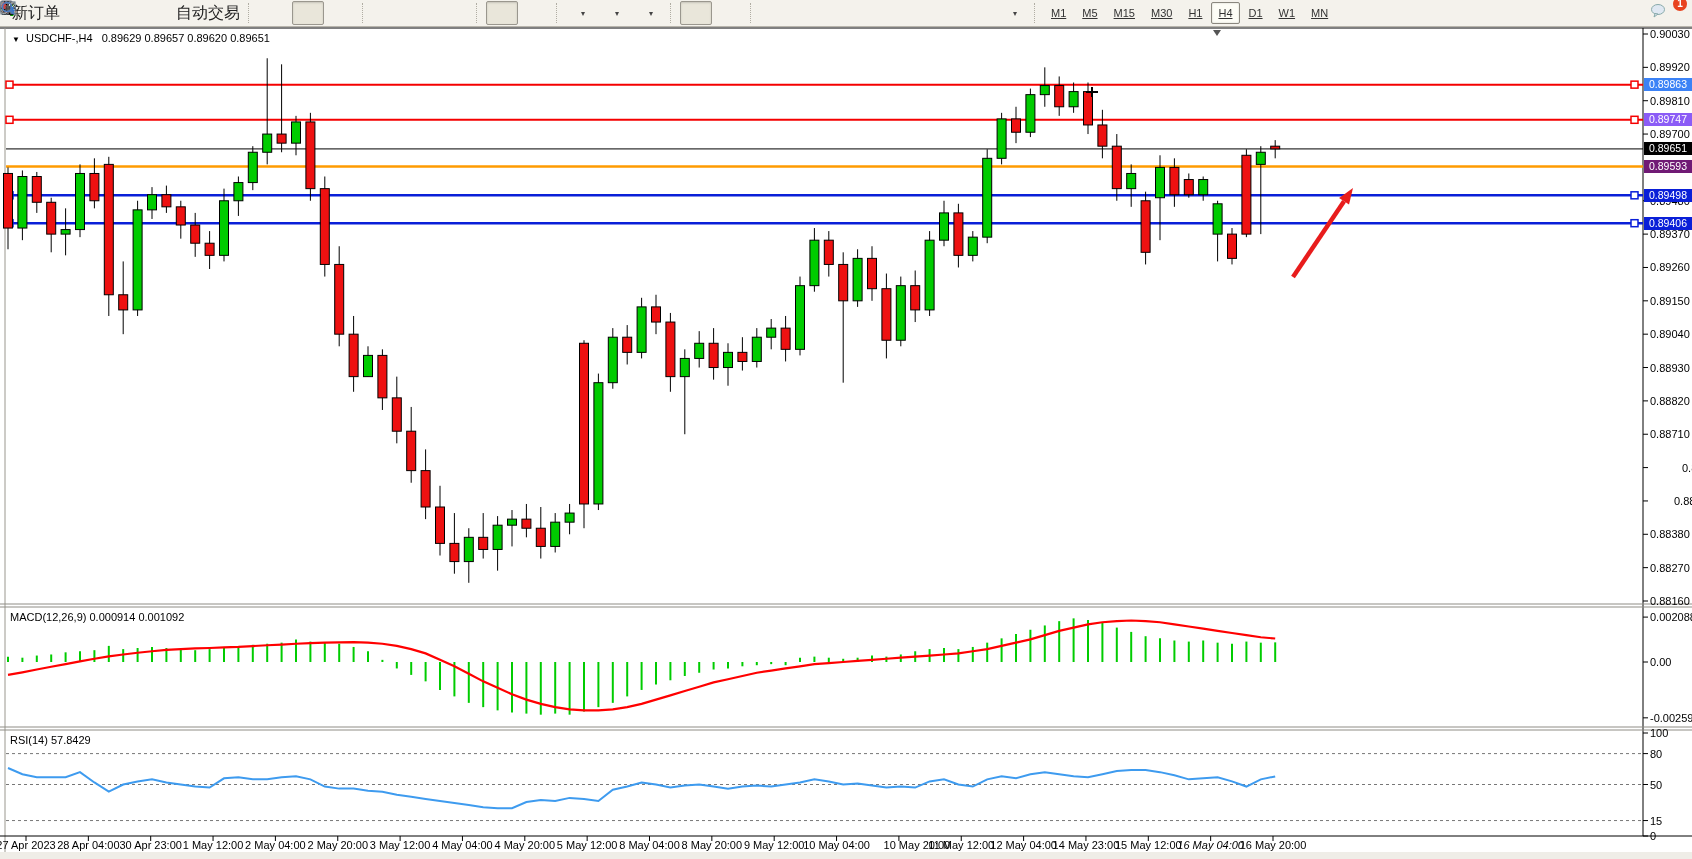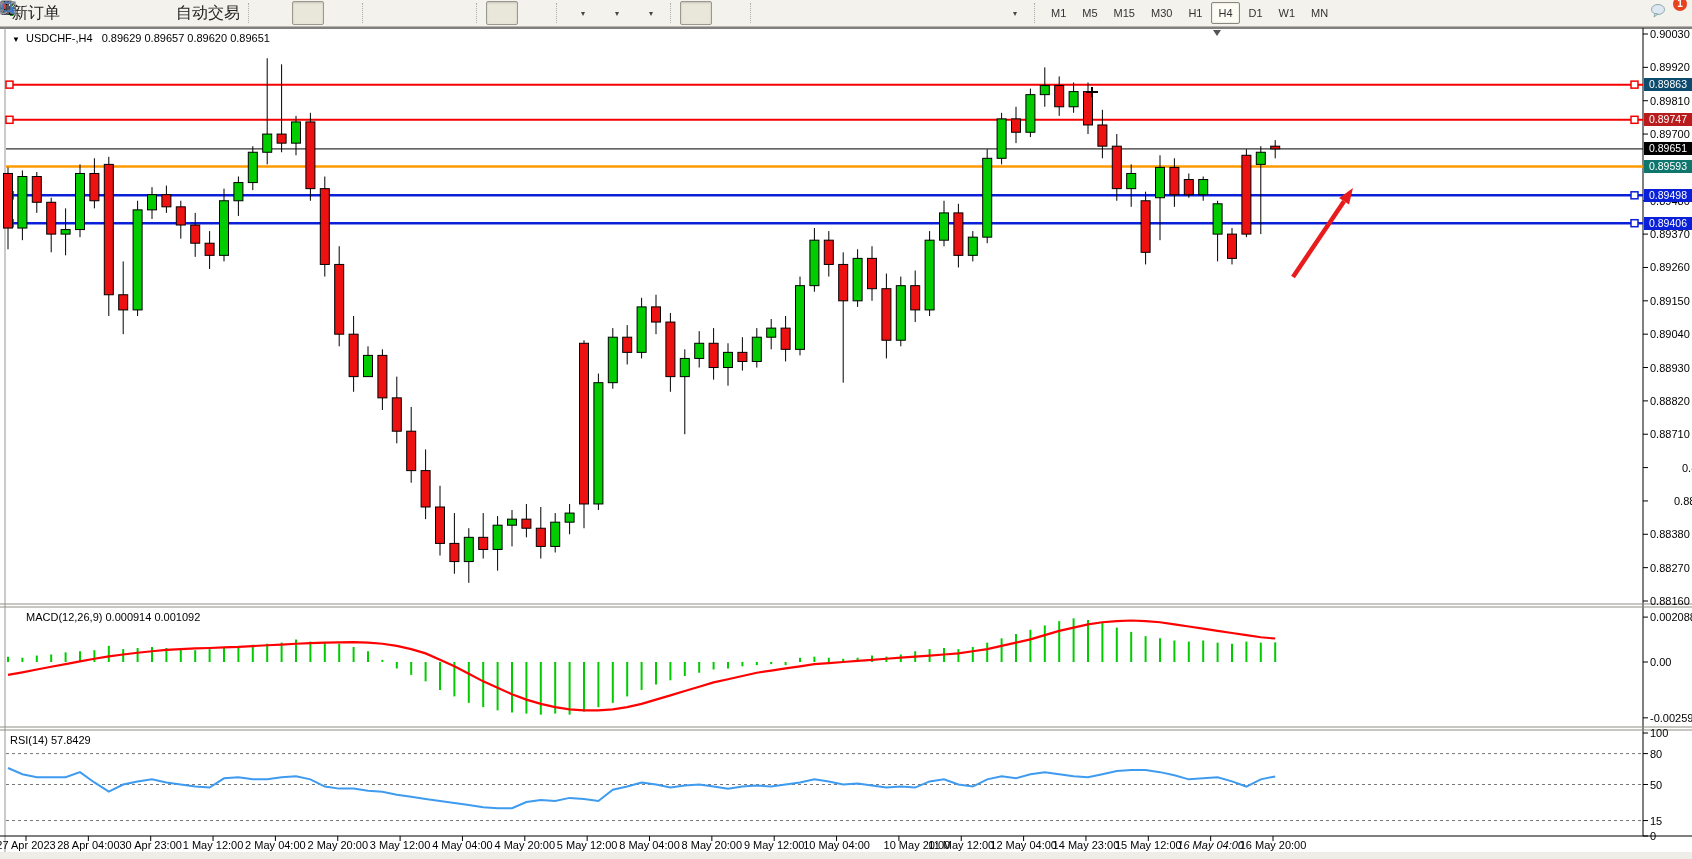--- a/index.html
+++ b/index.html
@@ -5,21 +5,21 @@
   html,body{margin:0;padding:0;background:#d8d5cc;}
   .screen{position:relative;width:1692px;height:859px;background:#ffffff;overflow:hidden;
           font-family:"Liberation Sans",sans-serif;-webkit-font-smoothing:none;}
   .toolbar{position:absolute;left:0;top:0;width:1692px;height:27px;background:#f4f2ec;
            border-bottom:1px solid #b8b5ac;display:flex;align-items:center;padding-left:3px;box-sizing:border-box;}
   .tbtn{height:22px;min-width:24px;display:flex;align-items:center;justify-content:center;
         padding:0 3px;margin:0 1px;border:1px solid transparent;border-radius:2px;color:#222;font-size:12px;}
   .tbtn.active{background:#e9e6da;border:1px solid #9a978e;box-shadow:inset 0 1px 2px rgba(0,0,0,.15);}
   .tbtn .lbl{margin-left:4px;font-size:16px;white-space:nowrap;}
   .tsep{width:5px;height:20px;margin:0 3px;border-left:1px dotted #b0ada3;}
-  .tfbtn{height:20px;padding:0 6px;margin:0 1px;font-size:11px;color:#333;display:flex;align-items:center;border:1px solid transparent;border-radius:2px;}
+  .tfbtn{height:20px;padding:0 6px;margin:0 1px;font-size:11px;color:#333;display:flex;align-items:center;border:1px solid transparent;border-radius:2px;text-decoration:underline;}
   .tfbtn.active{background:#fdfdf6;border:1px solid #8a877e;box-shadow:inset 0 0 2px rgba(0,0,0,.2);}
   .tb-right{margin-left:auto;display:flex;align-items:center;margin-right:10px;}
   .badge{position:absolute;top:-5px;right:-7px;background:#e8431f;color:#fff;border-radius:50%;
          width:14px;height:14px;font-size:10px;line-height:14px;text-align:center;font-weight:bold;}
   .abs{position:absolute;}
   .ticklbl{position:absolute;left:1650px;font-size:11px;color:#000;}
   .ptag{position:absolute;left:1644px;width:48px;height:13px;font-size:10.5px;color:#fff;
         text-align:center;line-height:13px;}
   .tlabel{position:absolute;top:839px;font-size:11px;color:#000;transform:translateX(-50%);white-space:nowrap;}
   .paneltitle{position:absolute;font-size:11px;color:#000;}
@@ -658,45 +658,45 @@
       <line x1="1210.65" y1="836" x2="1210.65" y2="841" stroke="#000"></line>
       <line x1="1273" y1="836" x2="1273" y2="841" stroke="#000"></line>
     </svg>
 
   <div class="abs" style="left:12px;top:32px;font-size:11px;color:#000;z-index:5;">
     <span style="font-size:8px;">▼</span>
     <span style="margin-left:3px;">USDCHF-,H4</span>
     <span style="margin-left:6px;">0.89629 0.89657 0.89620 0.89651</span>
   </div>
 
-  <div class="paneltitle" style="left:10px;top:611px;z-index:5;margin-left:16px;">MACD(12,26,9) 0.000914 0.001092</div>
+  <div class="paneltitle" style="left:10px;top:611px;z-index:5;">MACD(12,26,9) 0.000914 0.001092</div>
   <div class="paneltitle" style="left:10px;top:734px;z-index:5;">RSI(14) 57.8429</div>
 
   <div id="labels">
       <div class="ticklbl" style="top:28px;">0.90030</div>
       <div class="ticklbl" style="top:61.35294117647038px;">0.89920</div>
       <div class="ticklbl" style="top:94.70588235294078px;">0.89810</div>
       <div class="ticklbl" style="top:128.05882352941117px;">0.89700</div>
       <div class="ticklbl" style="top:194.76470588235193px;">0.89480</div>
       <div class="ticklbl" style="top:228.11764705882234px;">0.89370</div>
       <div class="ticklbl" style="top:261.4705882352961px;">0.89260</div>
       <div class="ticklbl" style="top:294.8235294117665px;">0.89150</div>
       <div class="ticklbl" style="top:328.1764705882369px;">0.89040</div>
       <div class="ticklbl" style="top:361.5294117647073px;">0.88930</div>
       <div class="ticklbl" style="top:394.88235294117766px;">0.88820</div>
       <div class="ticklbl" style="top:428.23529411764804px;">0.88710</div>
       <div class="ticklbl" style="top:461.5882352941184px;margin-left:32px;">0.88600</div>
       <div class="ticklbl" style="top:494.9411764705888px;padding-left:24px;">0.88490</div>
       <div class="ticklbl" style="top:528.2941176470592px;">0.88380</div>
       <div class="ticklbl" style="top:561.6470588235296px;">0.88270</div>
       <div class="ticklbl" style="top:595px;">0.88160</div>
-      <div class="ptag" style="top:78.13582887700397px;background:#0c4a6e;">0.89863</div>
-      <div class="ptag" style="top:113.30802139037459px;background:#b91c1c;">0.89747</div>
+      <div class="ptag" style="top:78.13582887700397px;background:#3b82f6;">0.89863</div>
+      <div class="ptag" style="top:113.30802139037459px;background:#8b5cf6;">0.89747</div>
       <div class="ptag" style="top:142.41604278074783px;background:#000000;">0.89651</div>
-      <div class="ptag" style="top:160.00213903743315px;background:#0f766e;">0.89593</div>
+      <div class="ptag" style="top:160.00213903743315px;background:#701a75;">0.89593</div>
       <div class="ptag" style="top:188.80695187165801px;background:#0a1fd8;">0.89498</div>
       <div class="ptag" style="top:216.70213903743448px;background:#0a1fd8;">0.89406</div>
       <div class="ticklbl" style="top:611.108px;">0.002088</div>
       <div class="ticklbl" style="top:656px;">0.00</div>
       <div class="ticklbl" style="top:711.8355px;">-0.002597</div>
       <div class="ticklbl" style="top:727px;">100</div>
       <div class="ticklbl" style="top:747.6px;">80</div>
       <div class="ticklbl" style="top:778.5px;text-align:right;">50</div>
       <div class="ticklbl" style="top:814.55px;">15</div>
       <div class="ticklbl" style="top:830px;">0</div>

